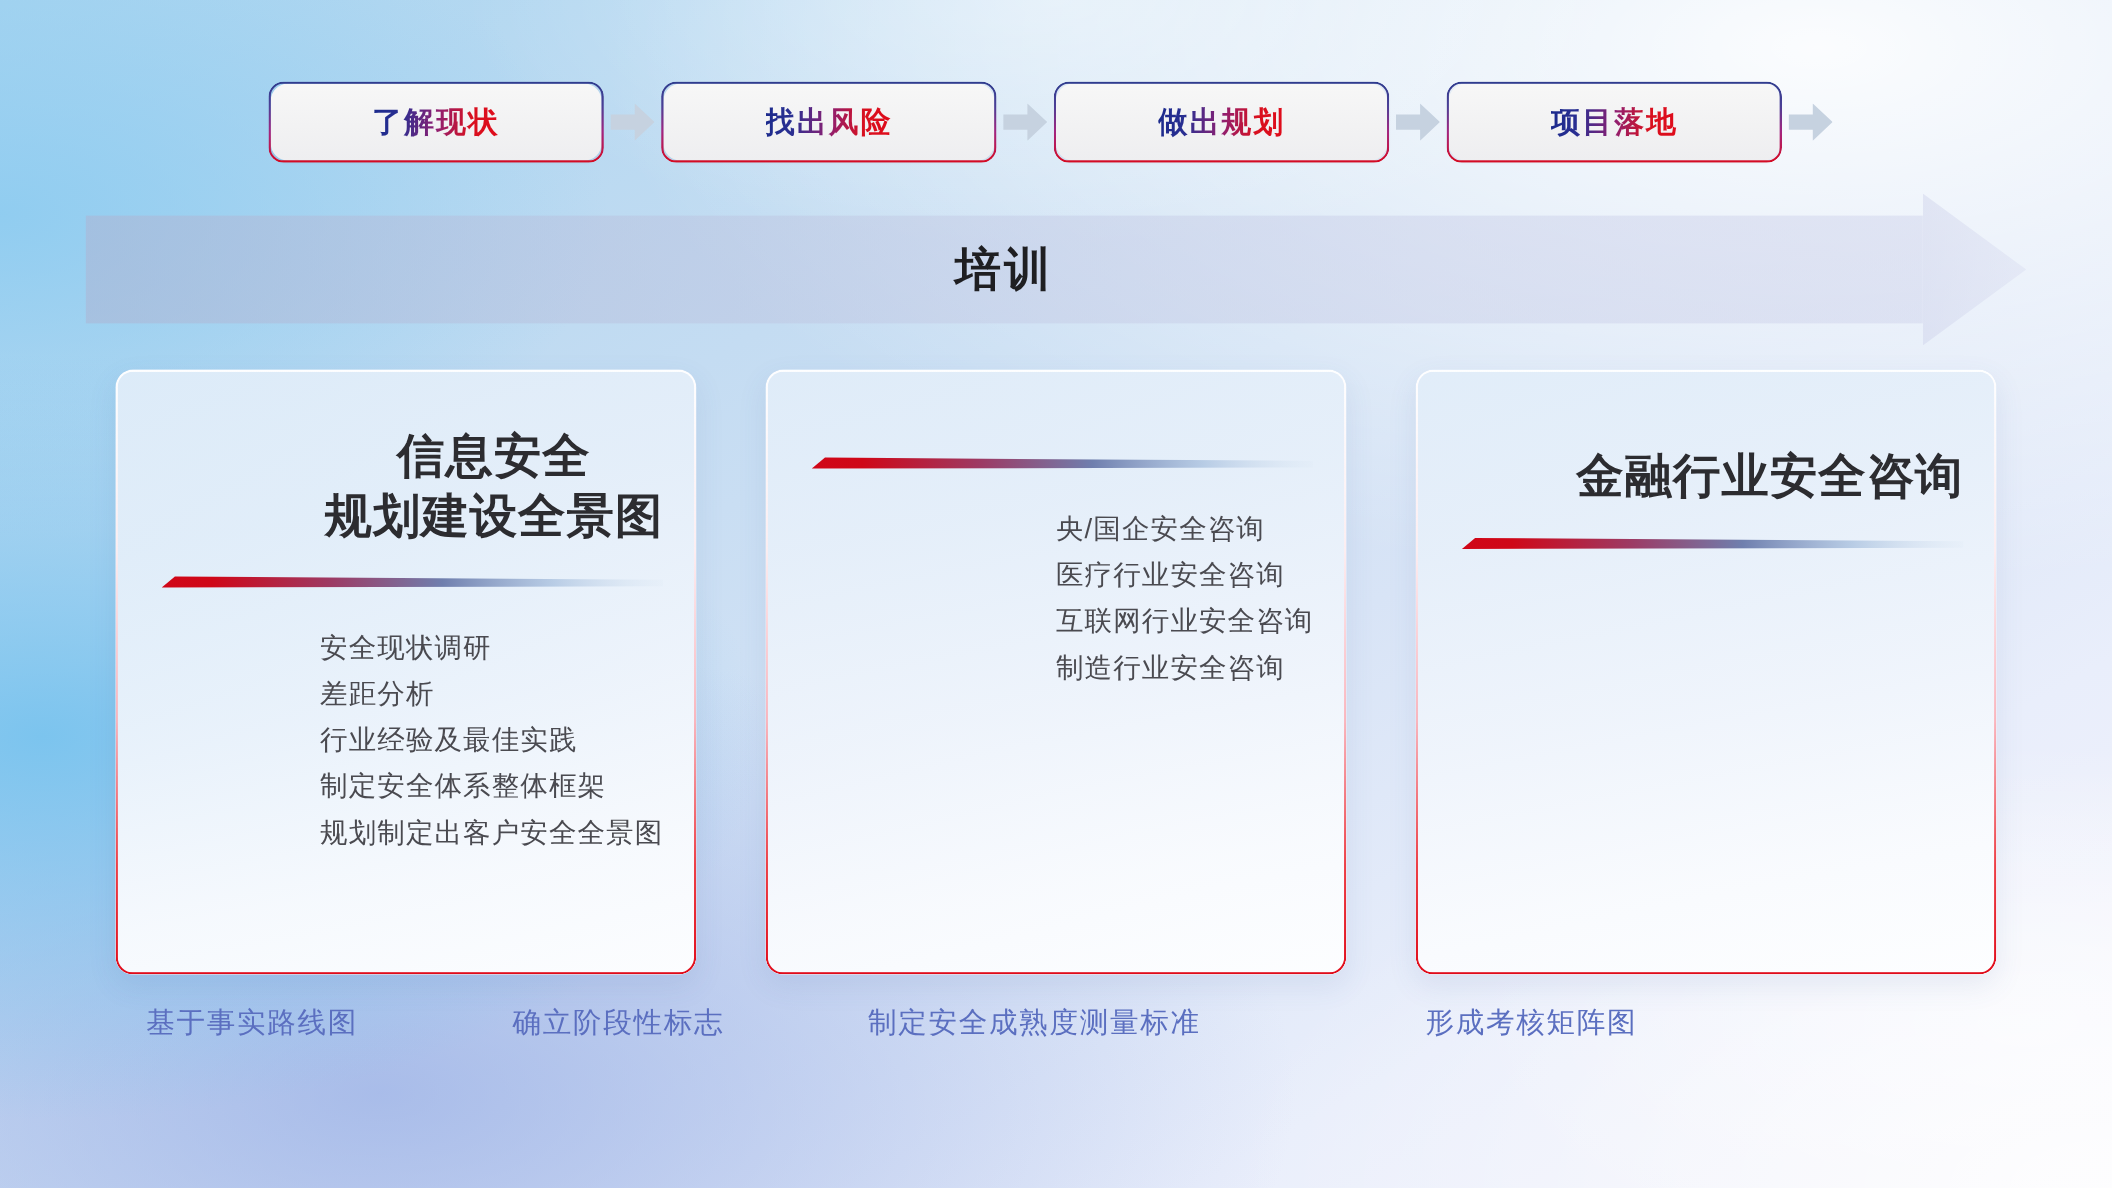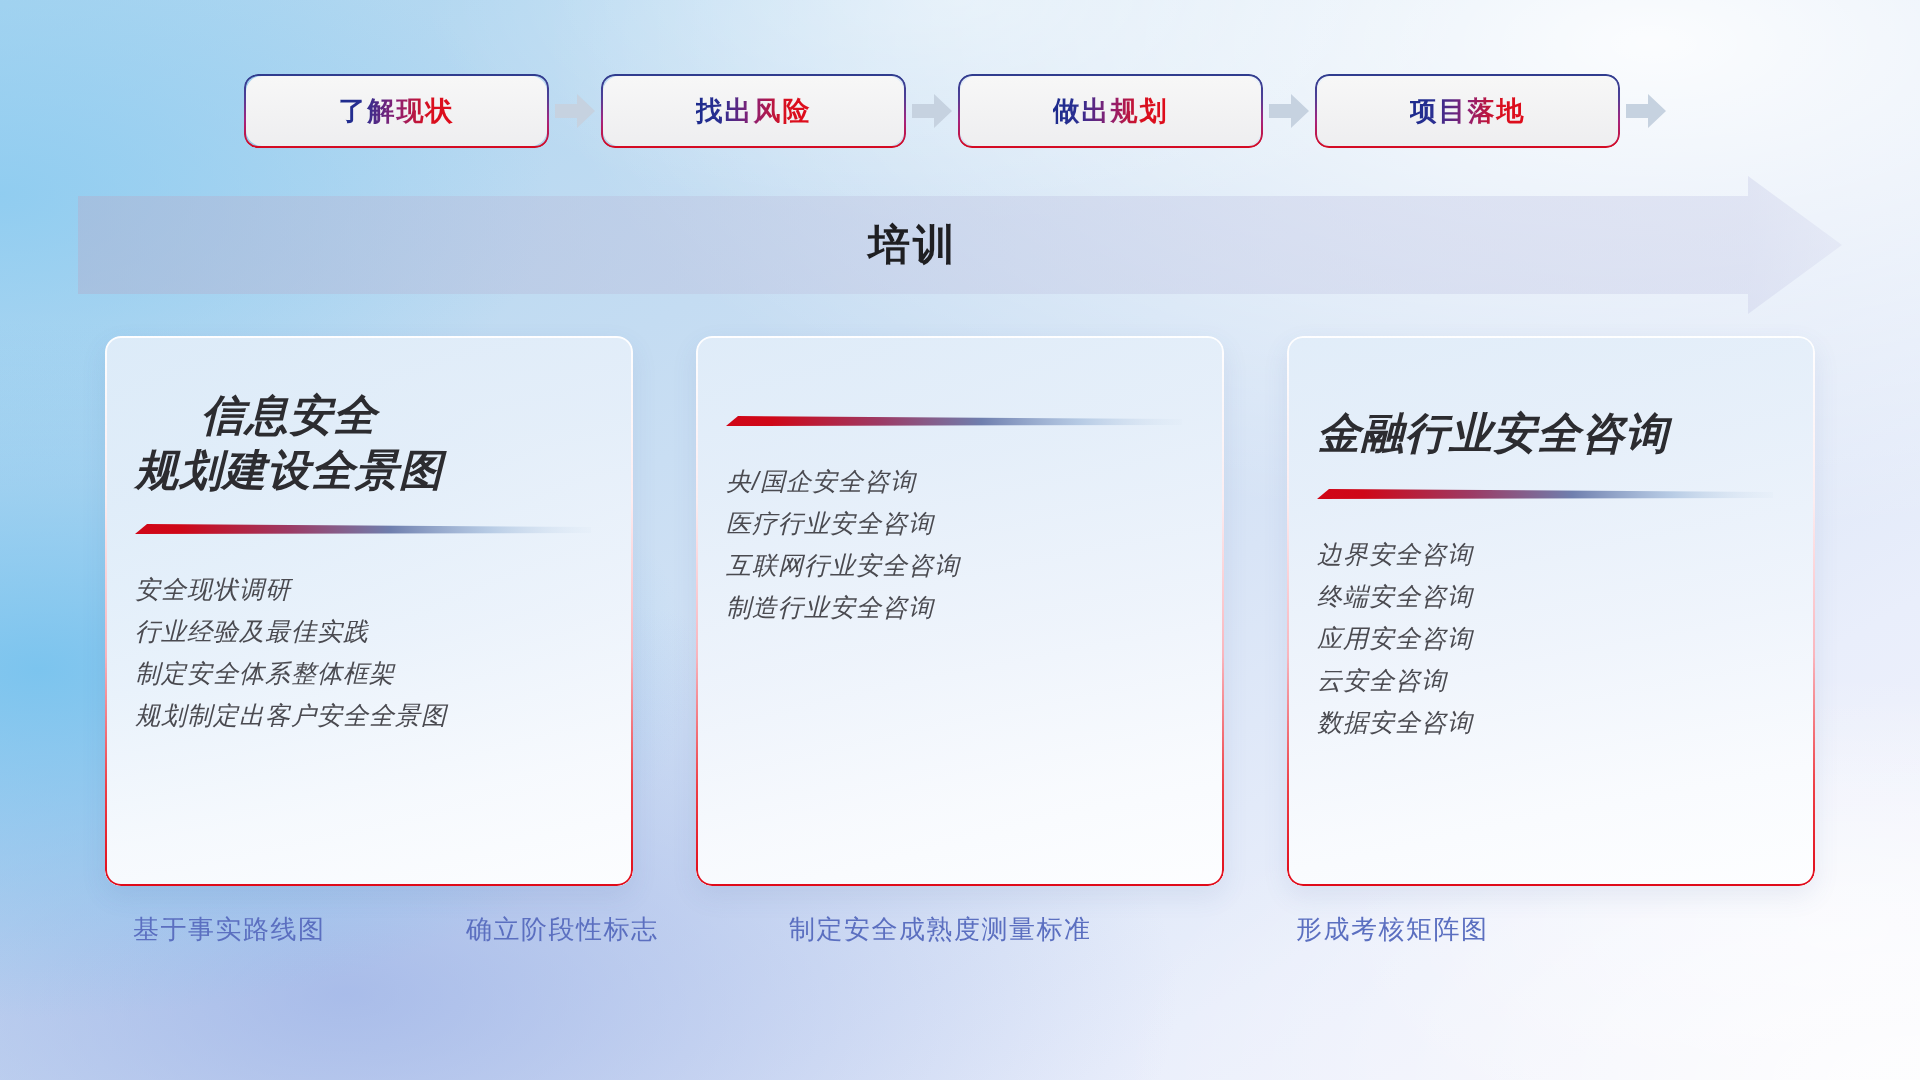--- a/index.html
+++ b/index.html
@@ -86,21 +86,21 @@
     background:linear-gradient(180deg,
         rgba(255,255,255,.95) 0%,
         rgba(255,236,238,.85) 30%,
         rgba(250,170,178,.85) 58%,
         rgba(236,52,60,.95) 82%,
         #e00b1a 100%);
     -webkit-mask:linear-gradient(#000 0 0) content-box,linear-gradient(#000 0 0);
     -webkit-mask-composite:xor;mask-composite:exclude;
     pointer-events:none;}
   .card-inner{position:relative;height:100%;display:flex;flex-direction:column;
-              align-items:flex-start;padding:52px 30px 30px;box-sizing:border-box;font-style:italic;}
+              align-items:flex-end;padding:52px 30px 30px;box-sizing:border-box;}
   .card-title{font-size:43px;font-weight:700;color:#2c2c30;text-align:center;
               line-height:1.28;letter-spacing:1px;}
   .card-title .l2{display:block;}
   .divider{width:456px;height:22px;margin-top:22px;position:relative;}
   .divider svg{display:block;}
   .card-list{margin-top:26px;display:flex;flex-direction:column;align-items:center;gap:8px;}
   .card-list li{list-style:none;font-size:25px;color:#4a4a50;letter-spacing:1px;
                 line-height:1.68;white-space:nowrap;}
   .card-list ul{margin:0;padding:0;}
 
@@ -195,20 +195,21 @@
                 <stop offset="0.78" stop-color="#a8c0de" stop-opacity="0.75"></stop>
                 <stop offset="1" stop-color="#dbe7f3" stop-opacity="0.18"></stop>
               </linearGradient>
             </defs>
             <path d="M0 14 L12 4 L456 7 L456 13 Z" fill="url(#dg1)"></path>
           </svg>
         </div>
         <div class="card-list">
           <ul>
             <li>安全现状调研</li>
+            <li>差距分析</li>
             <li>行业经验及最佳实践</li>
             <li>制定安全体系整体框架</li>
             <li>规划制定出客户安全全景图</li>
           </ul>
         </div>
       </div>
     </div>
 
     <div class="card single">
       <div class="card-inner">
@@ -251,29 +252,20 @@
                 <stop offset="0.10" stop-color="#cf0718"></stop>
                 <stop offset="0.34" stop-color="#9c3b65"></stop>
                 <stop offset="0.56" stop-color="#6f7fae"></stop>
                 <stop offset="0.78" stop-color="#a8c0de" stop-opacity="0.75"></stop>
                 <stop offset="1" stop-color="#dbe7f3" stop-opacity="0.18"></stop>
               </linearGradient>
             </defs>
             <path d="M0 14 L12 4 L456 7 L456 13 Z" fill="url(#dg3)"></path>
           </svg>
         </div>
-        <div class="card-list">
-          <ul>
-            <li>边界安全咨询</li>
-            <li>终端安全咨询</li>
-            <li>应用安全咨询</li>
-            <li>云安全咨询</li>
-            <li>数据安全咨询</li>
-          </ul>
-        </div>
       </div>
     </div>
 
   </div>
 
   <div id="foot">
     <div class="foot-item" style="left:133px">基于事实路线图</div>
     <div class="foot-item" style="left:466px">确立阶段性标志</div>
     <div class="foot-item" style="left:789px">制定安全成熟度测量标准</div>
     <div class="foot-item" style="left:1296px">形成考核矩阵图</div>

